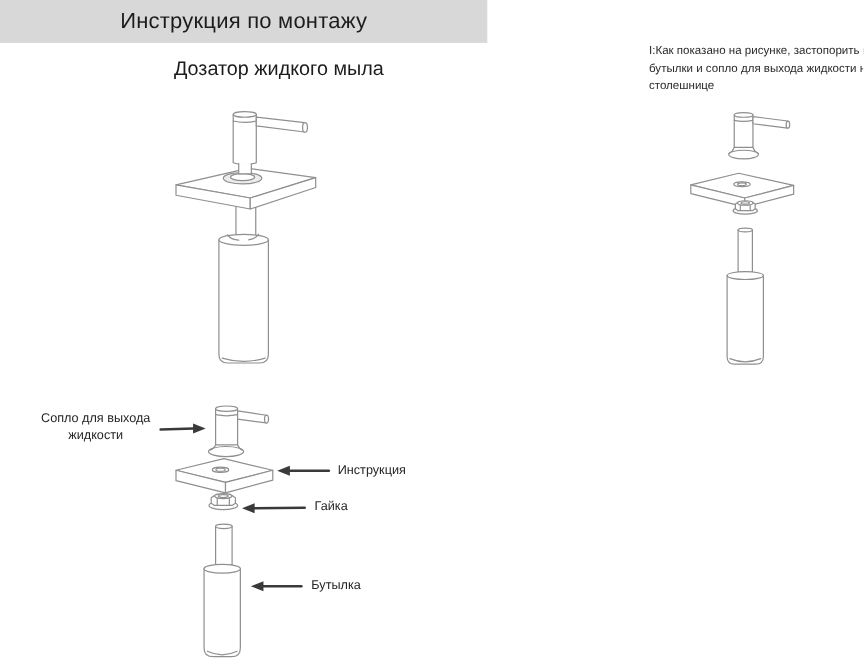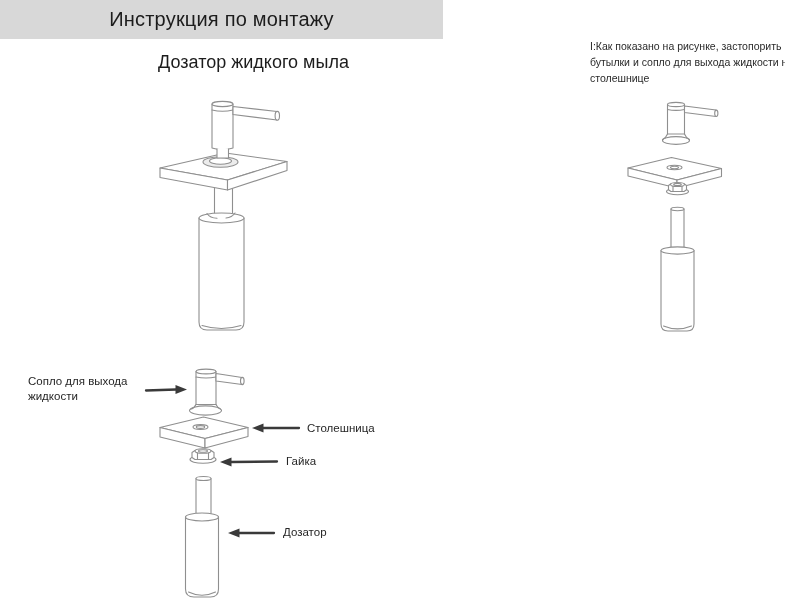--- a/index.html
+++ b/index.html
@@ -17,21 +17,21 @@
     font-size:18px;color:#1c1c1c;padding-left:32px;
   }
   .instruction-text{
     position:absolute;left:545px;top:38px;width:238px;
     font-size:10.5px;line-height:16px;color:#2a2a2a;margin-left:45px;
   }
   .diagram-layer{position:absolute;left:0;top:0;width:785px;height:600px;}
   .diagram-label{
     position:absolute;font-size:11.5px;line-height:15px;color:#262626;white-space:nowrap;
   }
-  .diagram-label.wrap{white-space:normal;text-align:left;}
+  .diagram-label.wrap{white-space:normal;text-align:center;}
   .lbl-nozzle{left:28px;top:374px;width:118px;}
   .lbl-countertop{left:307px;top:421px;}
   .lbl-nut{left:286px;top:454px;text-align:center;}
   .lbl-bottle{left:283px;top:525px;}
   svg .ln{stroke:#8f8f8f;stroke-width:1.1;fill:none;stroke-linecap:round;stroke-linejoin:round;}
   svg .fw{stroke:#8f8f8f;stroke-width:1.1;fill:#ffffff;stroke-linejoin:round;}
   svg .fg{stroke:#8f8f8f;stroke-width:1.1;fill:#ececec;}
   svg .arrow-shaft{stroke:#3a3a3a;stroke-width:2.3;fill:none;stroke-linecap:round;}
   svg .arrow-head{fill:#3a3a3a;stroke:none;}
 </style>
@@ -170,17 +170,17 @@
         <path class="fw" d="M671,209 V247.5 H684 V209 Z"></path>
         <ellipse class="fw" cx="677.5" cy="209" rx="6.5" ry="1.7"></ellipse>
         <path class="fw" d="M661,250.5 L661,324 Q661,331 668,331 L687,331 Q694,331 694,324 L694,250.5 Z"></path>
         <ellipse class="fw" cx="677.5" cy="250.5" rx="16.5" ry="3.6"></ellipse>
         <path class="ln" d="M663.5,326 Q677.5,331.8 691.5,326"></path>
       </g>
     </g>
   </svg>
 
   <div class="diagram-label wrap lbl-nozzle">Сопло для выхода жидкости</div>
-  <div class="diagram-label lbl-countertop">Столешница</div>
+  <div class="diagram-label lbl-countertop">Инструкция</div>
   <div class="diagram-label lbl-nut">Гайка</div>
-  <div class="diagram-label lbl-bottle">Дозатор</div>
+  <div class="diagram-label lbl-bottle">Бутылка</div>
 
 </div>
 
 </body></html>

